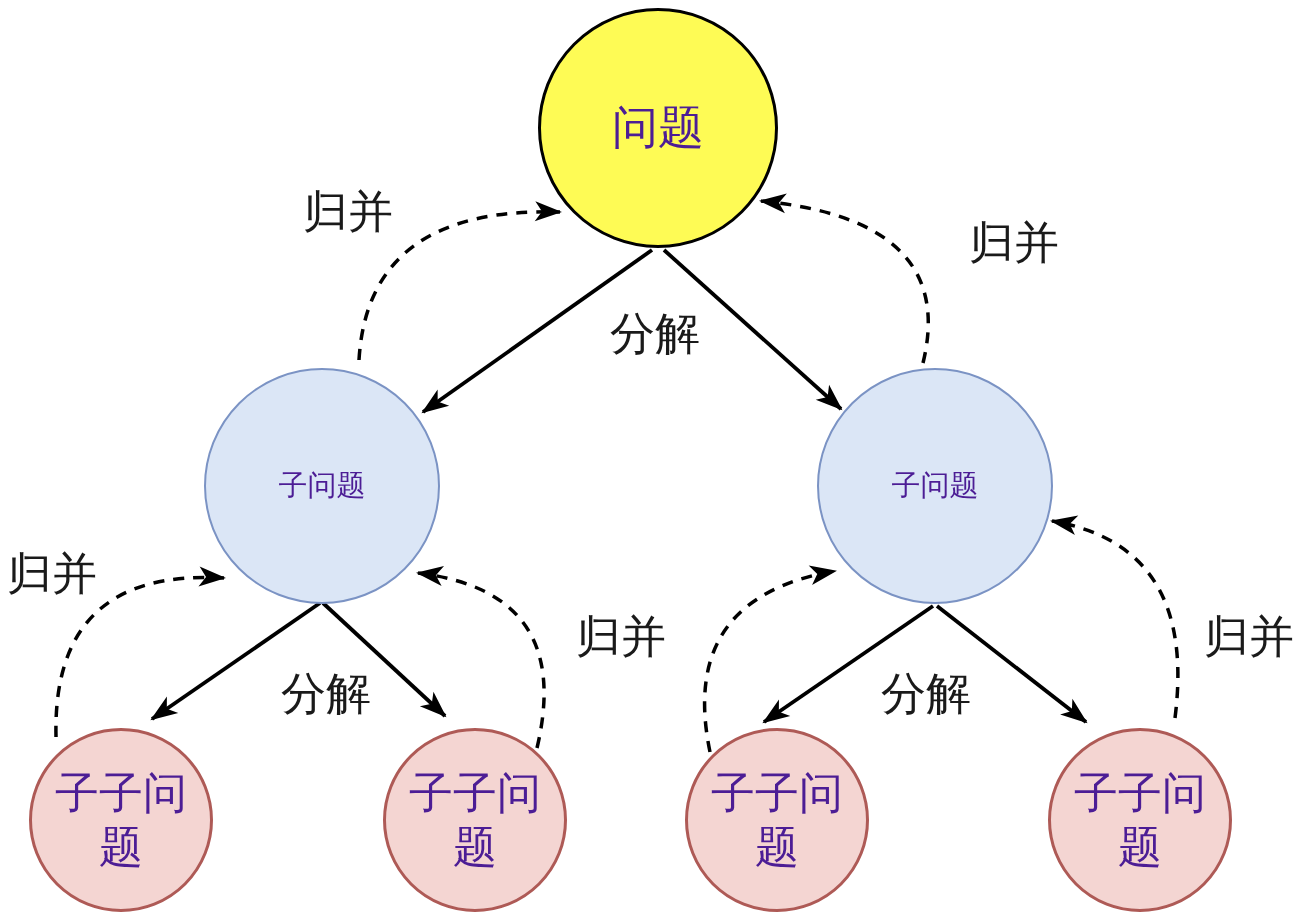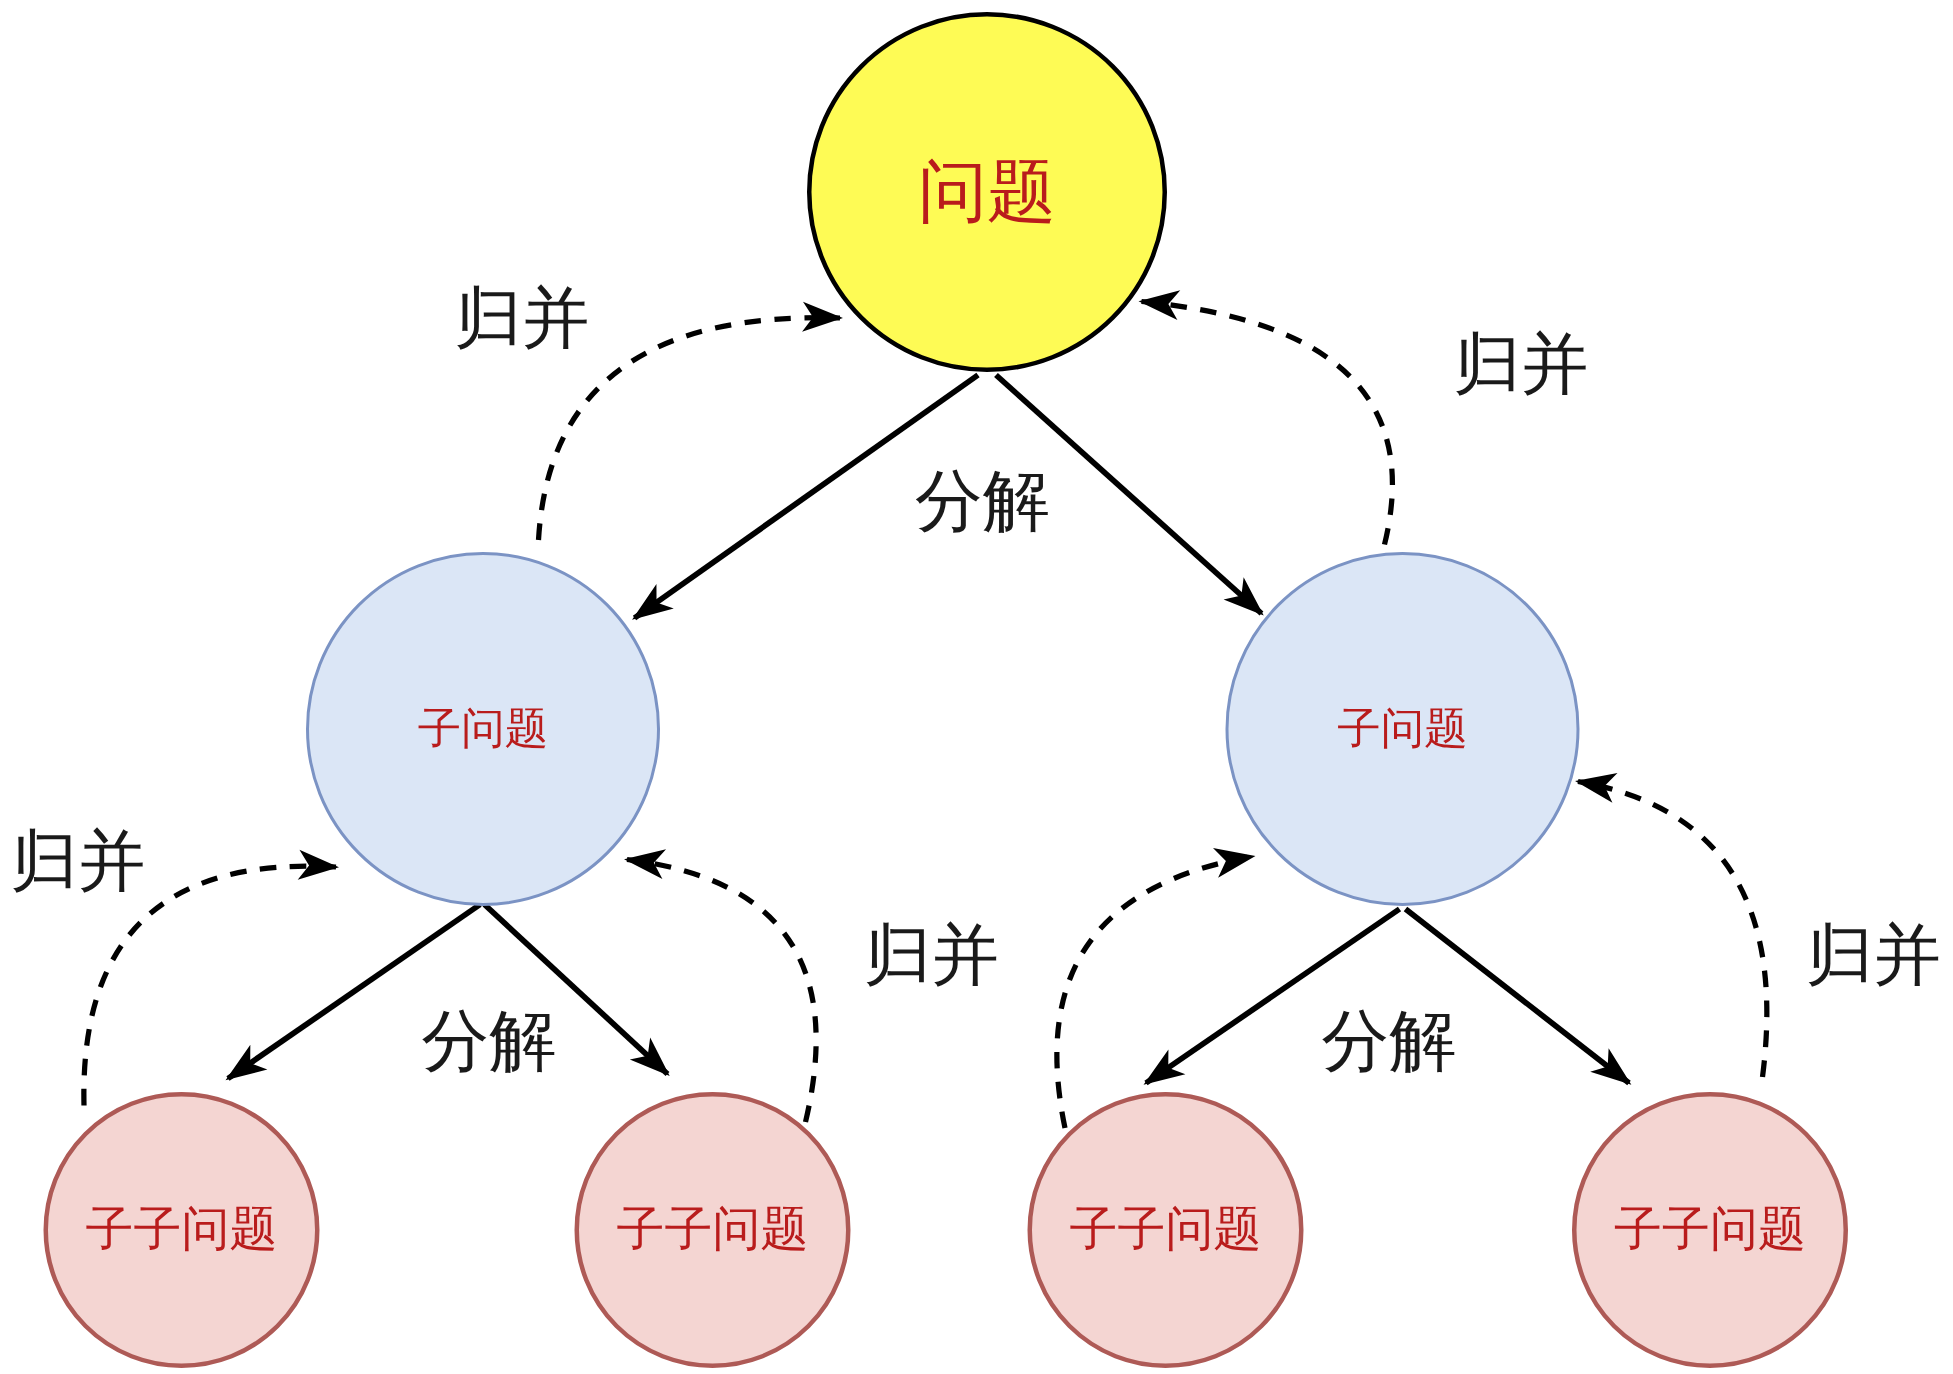--- a/index.html
+++ b/index.html
@@ -10,36 +10,36 @@
     overflow:hidden;
     font-family:"DejaVu Sans","Liberation Sans",sans-serif;
     color:#1a1a1a;
   }
   svg.edges{position:absolute;left:0;top:0;width:1302px;height:916px;}
   .edge-solid{stroke:#000000;stroke-width:3.8;fill:none;}
   .edge-dashed{stroke:#000000;stroke-width:3.5;fill:none;stroke-dasharray:11 9;}
   .node{
     position:absolute;border-radius:50%;
     display:flex;align-items:center;justify-content:center;
-    text-align:center;box-sizing:border-box;color:#b91c1c;
+    text-align:center;box-sizing:border-box;color:#4c1d95;
   }
   .node-root{
     left:538px;top:8px;width:240px;height:240px;
     background:#fefb55;border:3px solid #000000;font-size:46px;
   }
   .node-sub{
     width:236px;height:236px;
     background:#dbe6f6;border:2px solid #7b93c4;font-size:29px;
   }
   #sub-left{left:204px;top:368px;}
   #sub-right{left:817px;top:368px;}
   .node-leaf{
     width:184px;height:184px;
     background:#f4d5d2;border:3px solid #ae5a56;
-    font-size:32px;line-height:1.22;
+    font-size:44px;line-height:1.22;
   }
   #leaf-1{left:29px;top:728px;}
   #leaf-2{left:383px;top:728px;}
   #leaf-3{left:685px;top:728px;}
   #leaf-4{left:1048px;top:728px;}
   .node-leaf .lbl{width:142px;}
   .edge-label{
     position:absolute;transform:translate(-50%,-50%);
     font-size:45px;white-space:nowrap;color:#1a1a1a;
   }

